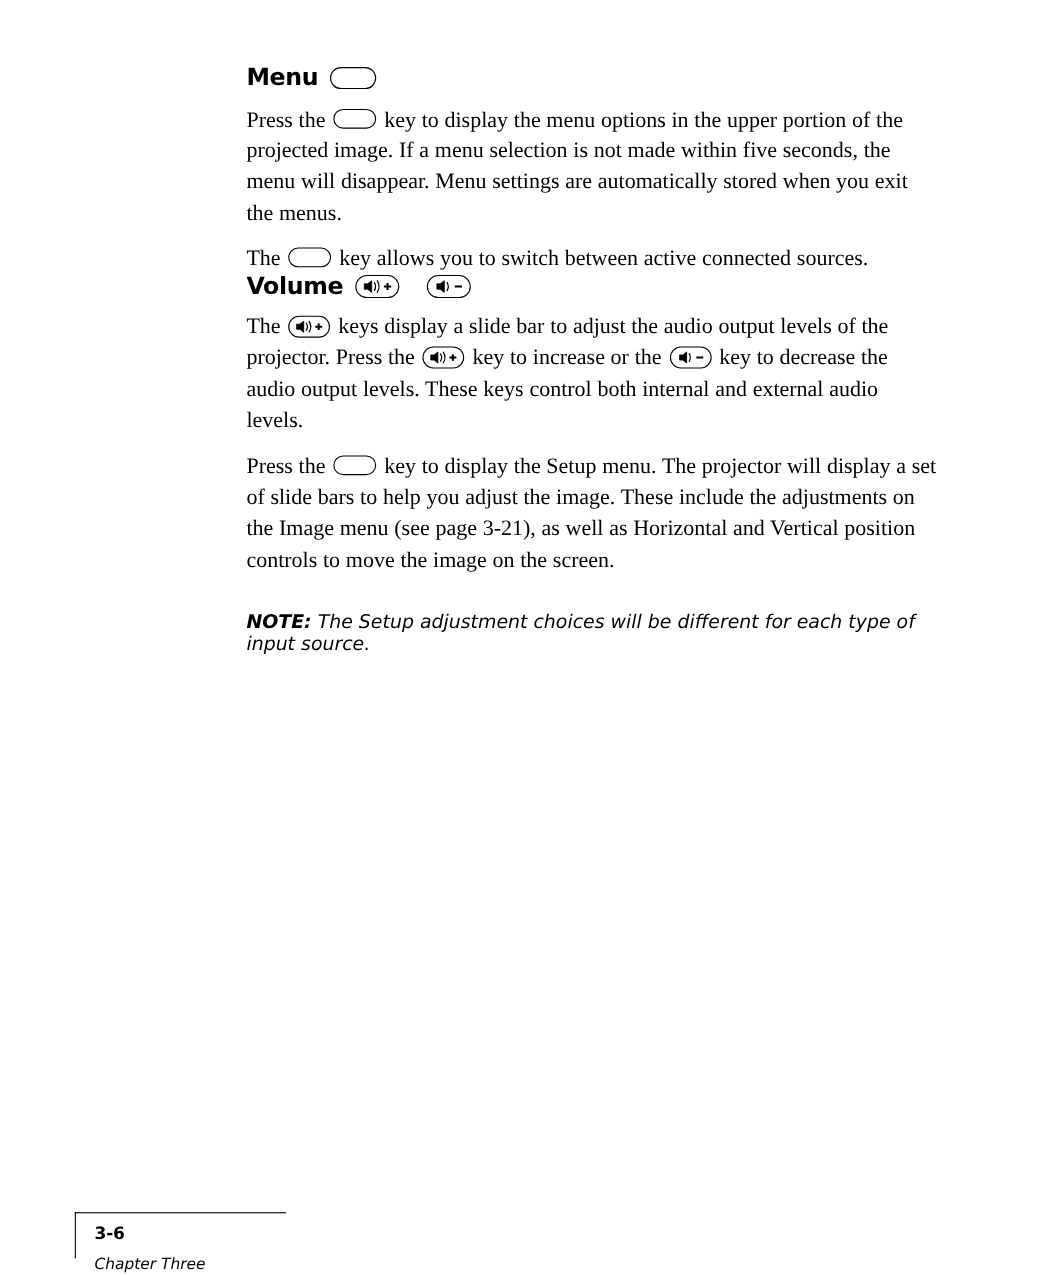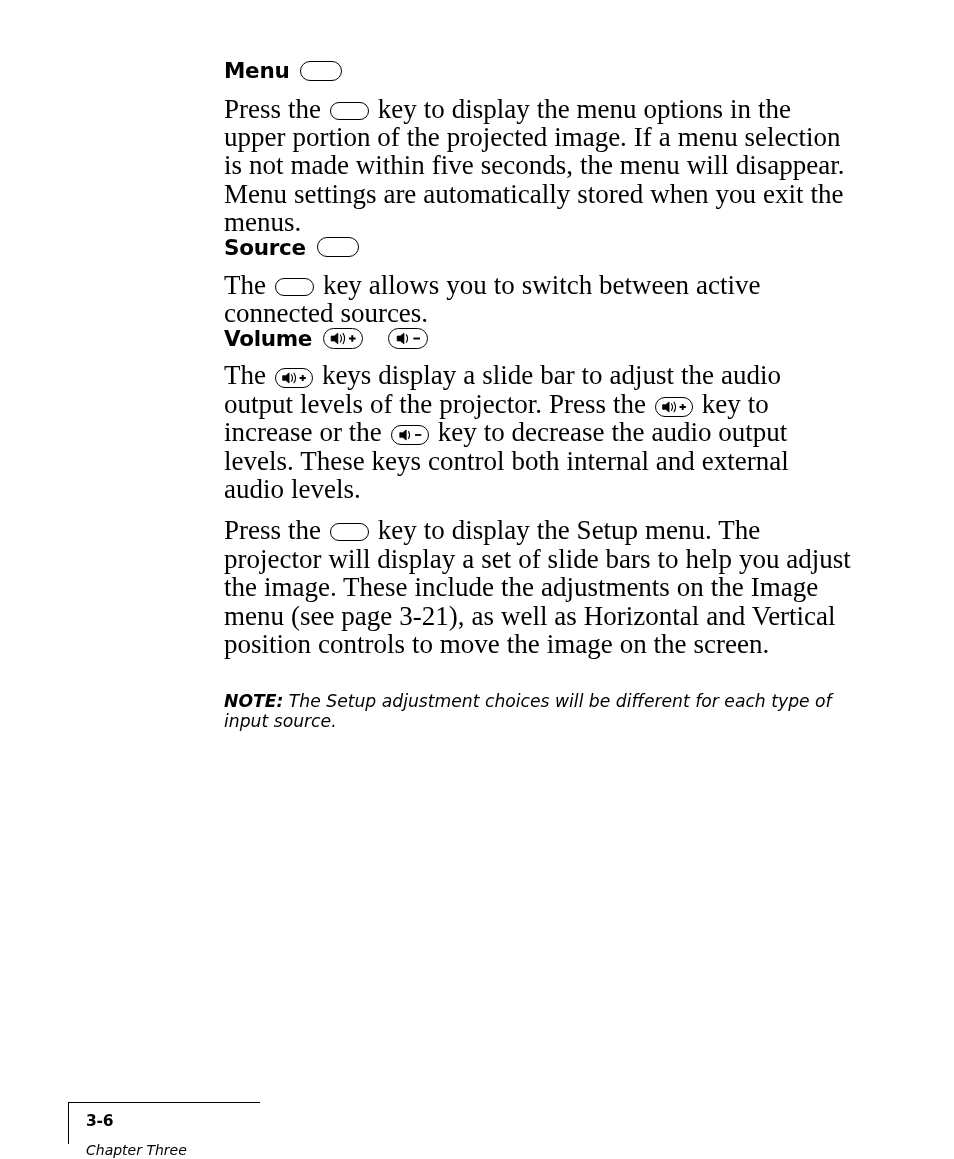--- a/index.html
+++ b/index.html
@@ -51,21 +51,21 @@
   
   .sec-menu   { margin-top: 0px; }
   .sec-source { margin-top: 45px; }
   .sec-volume { margin-top: 42px; }
   .sec-setup  { margin-top: 44px; }
   .note-block { margin-top: 33px; }
 
   
   p.body {
     font-family: "Liberation Serif", serif;
-    font-size: 27px;
+    font-size: 20px;
     line-height: 28.4px;
     margin: 13px 0 0 0;
     text-align: left;
     word-spacing: 0.2px;
   }
   p.body.tight { margin-top: 12px; }
 
   
   p.note {
     font-family: "DejaVu Sans", sans-serif;
@@ -182,24 +182,20 @@
 
     <div class="section sec-menu">
       <h2 class="heading">
         <span class="heading-text">Menu</span>
         <span class="key-pill hd"></span>
       </h2>
       <p class="body"><span>Press the </span><span class="key-pill inline"></span><span> key to display the menu options in the upper portion of the projected image. If a menu selection is not made within five seconds, the menu will disappear. Menu settings are automatically stored when you exit the menus.</span></p>
     </div>
 
     <div class="section sec-source">
-      <h2 class="heading">
-        <span class="heading-text">Source</span>
-        <span class="key-pill hd"></span>
-      </h2>
       <p class="body"><span>The </span><span class="key-pill inline"></span><span> key allows you to switch between active connected sources.</span></p>
     </div>
 
     <div class="section sec-volume">
       <h2 class="heading">
         <span class="heading-text">Volume</span>
         <span class="key-vol hd">
           <svg viewBox="0 0 40 21" preserveAspectRatio="none">
             <path d="M7.5 7.8 L10.8 7.8 L14.6 4.6 L14.6 16.4 L10.8 13.2 L7.5 13.2 Z" fill="#000" stroke="#000" stroke-width="0.8" stroke-linejoin="round"></path>
             <path d="M17.2 6.6 Q19.6 10.5 17.2 14.4" fill="none" stroke="#000" stroke-width="1.2" stroke-linecap="round"></path>

